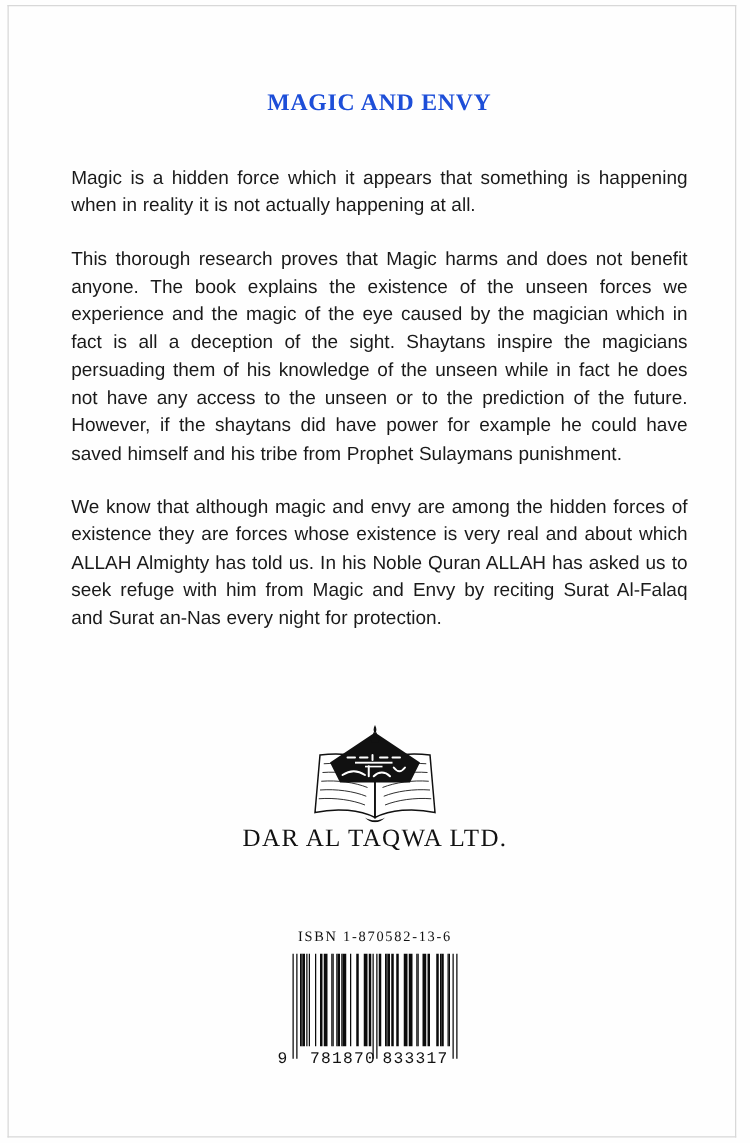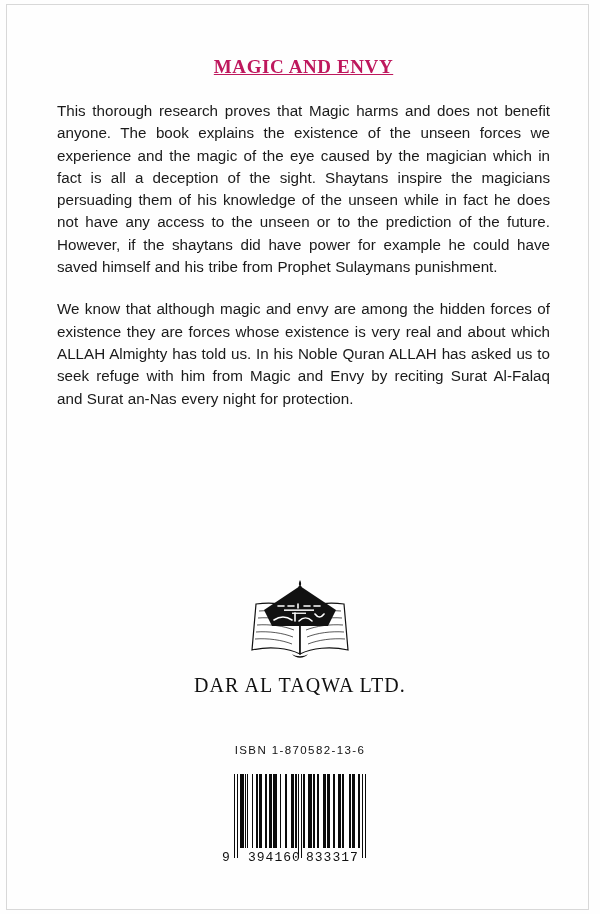--- a/index.html
+++ b/index.html
@@ -40,24 +40,23 @@
     top: 0;
     width: 493px;
   }
 
   .title {
     font-family: "Liberation Serif", serif;
     font-weight: bold;
     font-size: 19px;
     letter-spacing: 0.6px;
     text-align: center;
-    margin: 0;
+    margin: 16px;
     padding-top: 56px;
-    color: #be185d;
-    text-decoration: underline;
+    color: #1d4ed8;
   }
 
   .body-copy {
     padding-top: 22px;
   }
 
   .para {
     font-size: 15.2px;
     line-height: 22.3px;
     text-align: justify;
@@ -80,37 +79,37 @@
     width: 104px;
     height: 78px;
     margin: 0 auto;
     position: relative;
   }
   .publisher-name {
     font-family: "Liberation Serif", serif;
     font-size: 20px;
     letter-spacing: 1.1px;
     color: #111;
-    margin-top: 16px;
+    margin-top: 2px;
   }
 
   
   .barcode-block {
     position: absolute;
     left: 0;
     top: 744px;
     width: 600px;
     text-align: center;
   }
   .isbn-text {
-    font-family: Liberation Sans, sans-serif;
+    font-family: Liberation Serif, serif;
     font-size: 11.5px;
     letter-spacing: 1.4px;
     color: #111;
-    margin-bottom: 18px;
+    margin-bottom: 7px;
   }
   .barcode-area {
     width: 132px;
     margin: 0 auto;
     position: relative;
   }
   .bars {
     height: 84px;
     position: relative;
     width: 132px;
@@ -155,20 +154,21 @@
   <div class="edge-line edge-left"></div>
   <div class="edge-line edge-right"></div>
   <div class="edge-line edge-top"></div>
   <div class="edge-line edge-bottom"></div>
 
   <div class="content">
 
     <h1 class="title">MAGIC AND ENVY</h1>
 
     <div class="body-copy">
+      <p class="para">Magic is a hidden force which it appears that something is happening when in reality it is not actually happening at all.</p>
       <p class="para">This thorough research proves that Magic harms and does not benefit anyone.  The book explains the existence of the unseen forces we experience and the magic of the eye caused by the magician which in fact is all a deception of the sight.  Shaytans inspire the magicians persuading them of his knowledge of the unseen while in fact he does not have any access to the unseen or to the prediction of the future.  However, if the shaytans did have power for example he could have saved himself and his tribe from Prophet Sulaymans punishment.</p>
       <p class="para">We know that although magic and envy are among the hidden forces of existence they are forces whose existence is very real and about which ALLAH Almighty has told us.  In his Noble Quran ALLAH has asked us to seek refuge with him from Magic and Envy by reciting Surat Al-Falaq and Surat an-Nas every night for protection.</p>
     </div>
 
   </div>
 
   <div class="publisher">
 
     <div class="logo-wrap">
       <svg viewBox="0 0 104 78" width="104" height="78">
@@ -272,20 +272,20 @@
           <div class="bar" style="left: 115.326px; width: 1.38947px;"></div>
           <div class="bar" style="left: 118.105px; width: 1.38947px;"></div>
           <div class="bar" style="left: 119.495px; width: 1.38947px;"></div>
           <div class="bar" style="left: 123.663px; width: 1.38947px;"></div>
           <div class="bar" style="left: 125.053px; width: 1.38947px;"></div>
           <div class="bar guard" style="left: 127.832px; width: 1.38947px;"></div>
           <div class="bar guard" style="left: 130.611px; width: 1.38947px;"></div>
         </div>
       <div class="ean-digits">
         <span class="ean-lead">9</span>
-        <span class="ean-left">394160</span>
+        <span class="ean-left">781870</span>
         <span class="ean-right">833317</span>
       </div>
     </div>
 
   </div>
 
 </div>
 
 </body></html>

